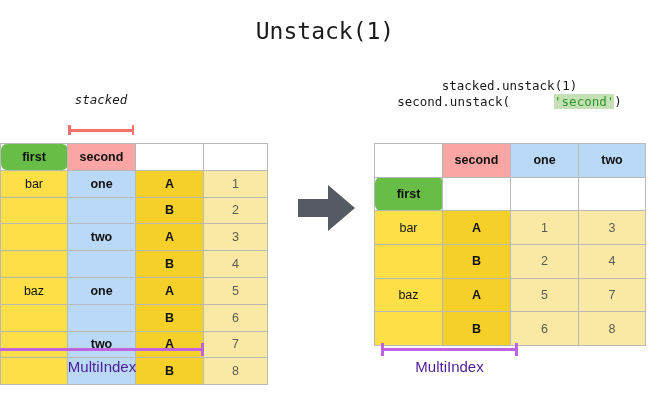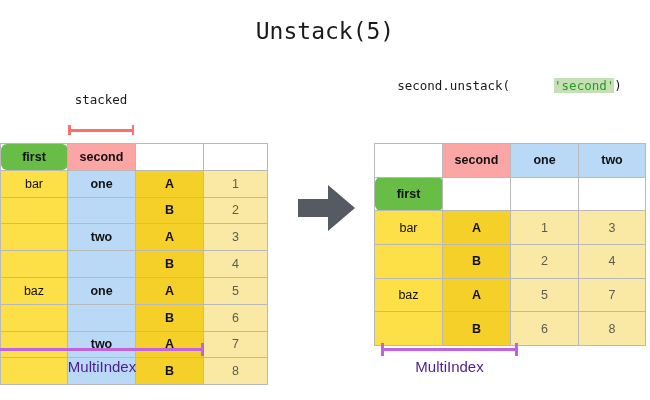--- a/index.html
+++ b/index.html
@@ -11,21 +11,21 @@
 
   
   #title{
     position:absolute;left:0;top:18px;width:650px;text-align:center;
     font-size:23px;color:#1a1a1a;letter-spacing:0px;
   }
 
   
   #stacked-label{
     position:absolute;left:67px;top:92px;width:68px;text-align:center;
-    font-size:12.5px;color:#1a1a1a;white-space:nowrap;
+    font-size:12.5px;color:#1a1a1a;white-space:nowrap;font-style:italic;
   }
   #red-bracket{
     position:absolute;left:68px;top:125px;width:66px;height:10px;
   }
   #red-bracket .bar{
     position:absolute;left:0;top:4px;width:100%;height:2.5px;background:#f8716c;
   }
   #red-bracket .cap{
     position:absolute;top:0;width:2.5px;height:10px;background:#f8716c;
   }
@@ -83,21 +83,21 @@
     position:absolute;font-size:15px;color:#4c1d95;text-align:center;white-space:nowrap;
   }
   #mi-bracket-left{left:0px;top:343px;width:204px;}
   #mi-label-left{left:0px;top:358px;width:204px;}
   #mi-bracket-right{left:381px;top:343px;width:137px;}
   #mi-label-right{left:381px;top:358px;width:137px;}
 </style>
 </head>
 <body>
 
-<div id="title" class="mono">Unstack(5)</div>
+<div id="title" class="mono">Unstack(1)</div>
 
 <div id="stacked-label" class="mono">stacked</div>
 
 <div id="red-bracket">
   <div class="cap l"></div>
   <div class="bar"></div>
   <div class="cap r"></div>
 </div>
 
 <table class="grid" id="tbl-left">
@@ -171,20 +171,21 @@
 </div>
 <div id="mi-label-left" class="mi-label">MultiIndex</div>
 
 <div id="arrow">
   <svg width="58" height="50" viewBox="0 0 58 50" xmlns="http://www.w3.org/2000/svg">
     <polygon points="0,16 30,16 30,2 57,25 30,48 30,34 0,34" fill="#555a63"></polygon>
   </svg>
 </div>
 
 <div id="code-block" class="mono">
+  <div>stacked.unstack(1)</div>
   <div><span>second.unstack(</span><span class="hl str">'second'</span><span>)</span></div>
 </div>
 
 <table class="grid" id="tbl-right">
   <colgroup>
     <col style="width:68px">
       <col style="width:68px">
     <col style="width:68px">
       <col style="width:67px">
   </colgroup>

